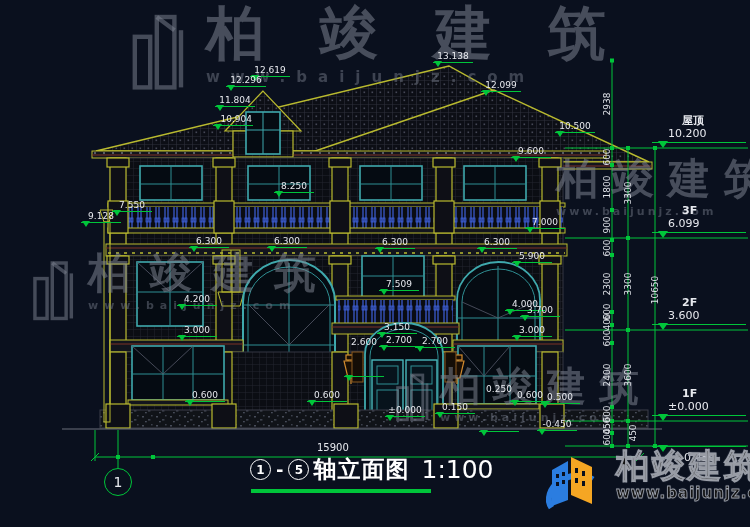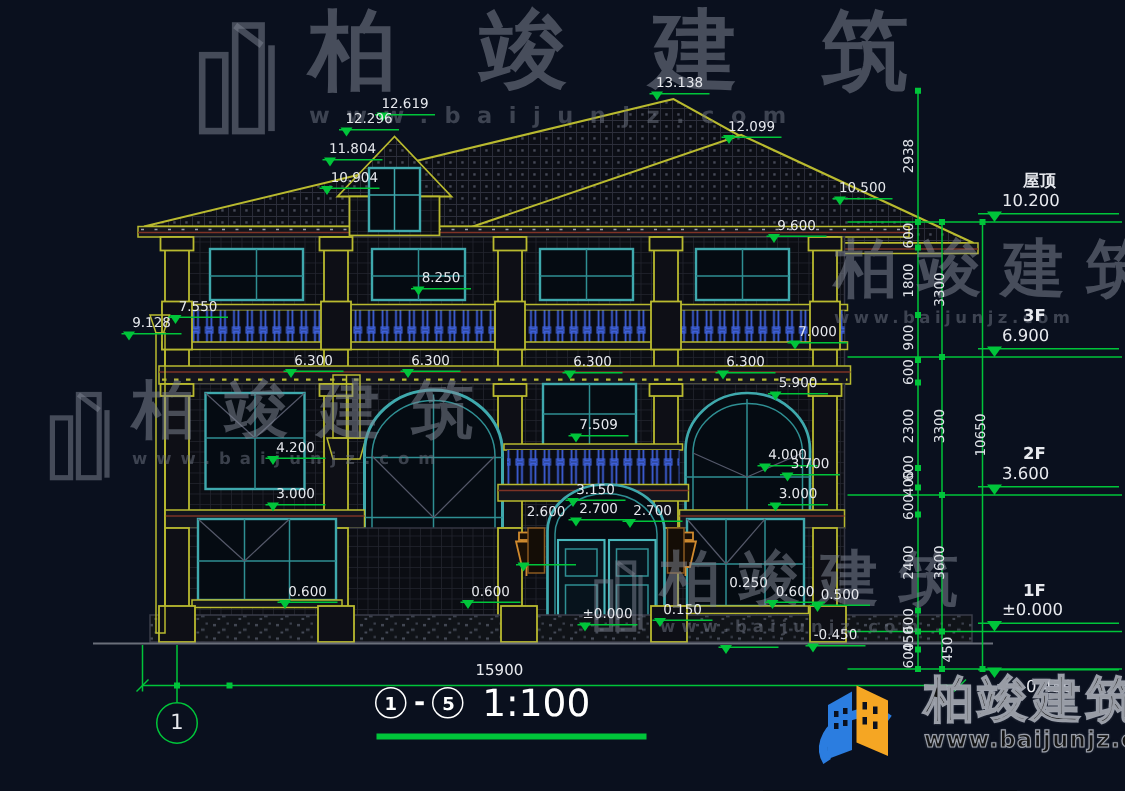--- a/index.html
+++ b/index.html
@@ -632,21 +632,21 @@
       <span class="vd" style="left: 655px; top: 290px;">10650</span>
       <div class="lvl" style="top: 115px;">
         <div class="ln">屋顶</div>
         <div class="lv">10.200</div>
         <div class="lbar">
           <i></i>
         </div>
       </div>
       <div class="lvl" style="top: 205px;">
         <div class="ln">3F</div>
-        <div class="lv">6.900</div>
+        <div class="lv">6.099</div>
         <div class="lbar">
           <i></i>
         </div>
       </div>
       <div class="lvl" style="top: 297px;">
         <div class="ln">2F</div>
         <div class="lv">3.600</div>
         <div class="lbar">
           <i></i>
         </div>
@@ -669,20 +669,21 @@
   <span id="bottomdim" style="left: 317px; top: 442px;">15900</span>
 
   <div id="axis1">
     <span>1</span>
   </div>
 
   <div id="titleblock">
     <span class="circ">1</span>
     <span class="dash">-</span>
     <span class="circ">5</span>
+    <span class="tname">轴立面图</span>
     <span class="tscale">1:100</span>
   </div>
   <div id="titleunder"></div>
 
   <div id="brand">
     <svg width="72" height="70" viewBox="0 0 72 70">
       <path d="M10,52 A26,20 0 0 1 58,38" fill="none" stroke="#2b7de0" stroke-width="6" transform="rotate(-18 36 45)"></path>
       <polygon points="14,22 30,13 30,52 14,58" fill="#2b7de0"></polygon>
       <polygon points="33,9 54,19 54,56 33,47" fill="#f5a623"></polygon>
       <g fill="#0a101e">

